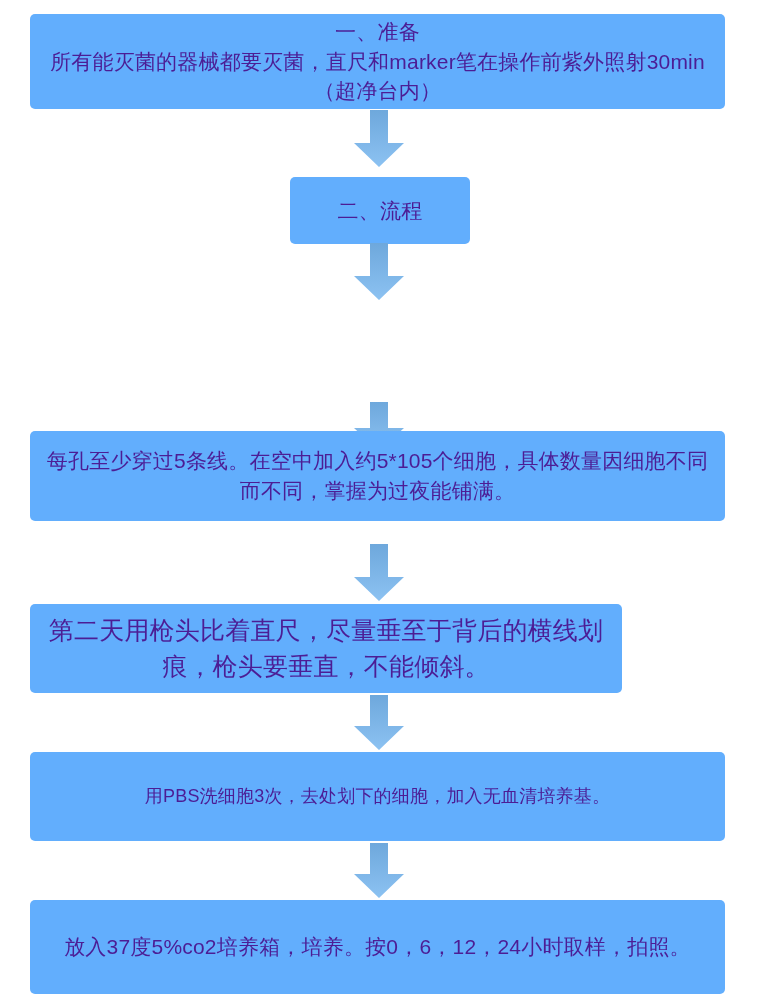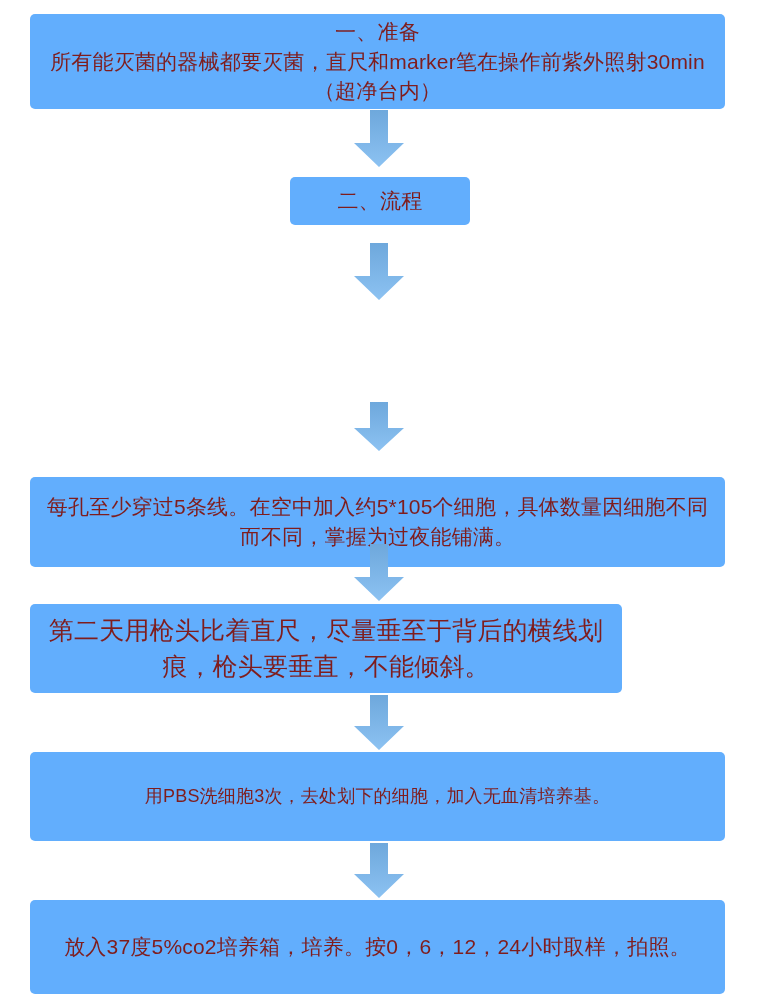--- a/index.html
+++ b/index.html
@@ -16,43 +16,43 @@
     position: relative;
     width: 757px;
     height: 1000px;
     background: #ffffff;
   }
 
   .node {
     position: absolute;
     background: #62aefd;
     border-radius: 5px;
-    color: #7f1d1d;
+    color: #4c1d95;
     display: flex;
     align-items: center;
     justify-content: center;
     text-align: center;
     line-height: 1.42;
     letter-spacing: 0.2px;
     padding: 4px 14px;
     font-weight: 400;
     -webkit-font-smoothing: antialiased;
   }
 
   .node-text {
     display: block;
     width: 100%;
     white-space: pre-line;
   }
 
   
   .n0 { left: 30px;  top: 14px;  width: 695px; height: 95px;  font-size: 21px; }
-  .n1 { left: 290px; top: 177px; width: 180px; height: 48px;  font-size: 21px; }
+  .n1 { left: 290px; top: 177px; width: 180px; height: 67px;  font-size: 21px; }
   .n2 { left: 30px;  top: 310px; width: 695px; height: 90px;  font-size: 21px; }
-  .n3 { left: 30px;  top: 477px; width: 695px; height: 90px;  font-size: 21px; }
+  .n3 { left: 30px;  top: 431px; width: 695px; height: 90px;  font-size: 21px; }
   .n4 { left: 30px;  top: 604px; width: 592px; height: 89px;  font-size: 25px; }
   .n5 { left: 30px;  top: 752px; width: 695px; height: 89px;  font-size: 18px; }
   .n6 { left: 30px;  top: 900px; width: 695px; height: 94px;  font-size: 21px; }
 
   
   .arrow {
     position: absolute;
     left: 50%;
     transform: translateX(-50%);
   }

